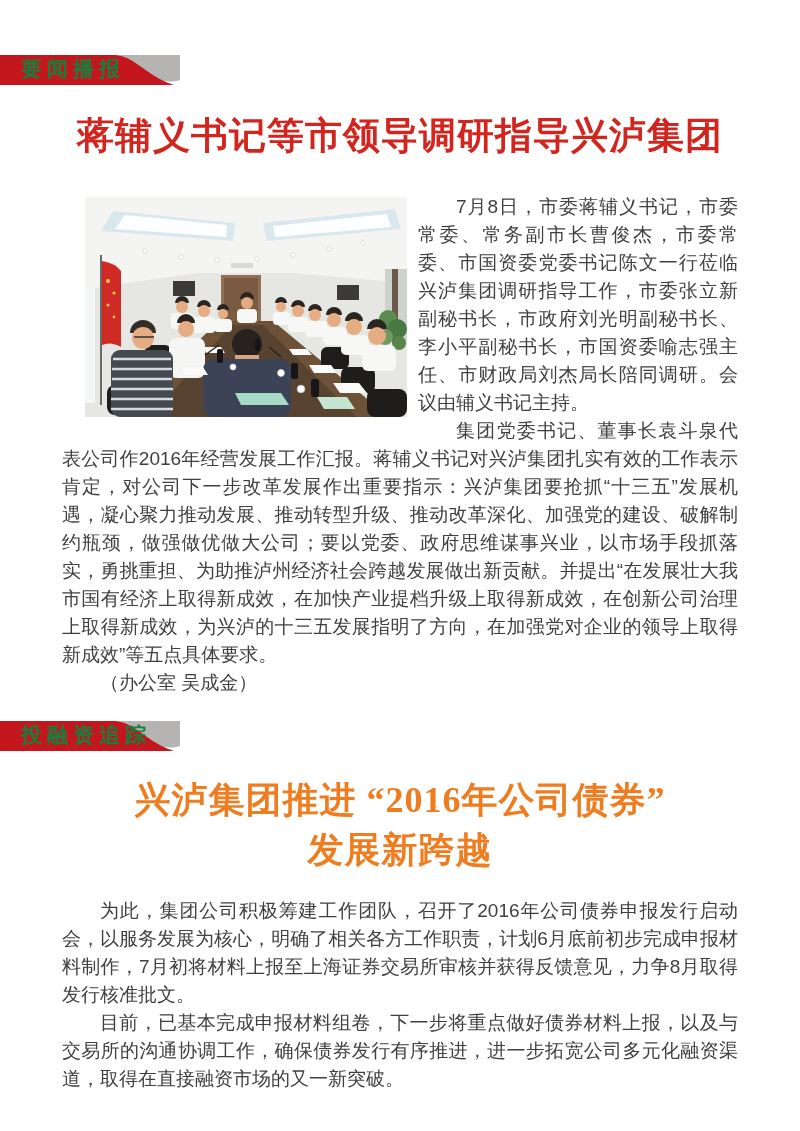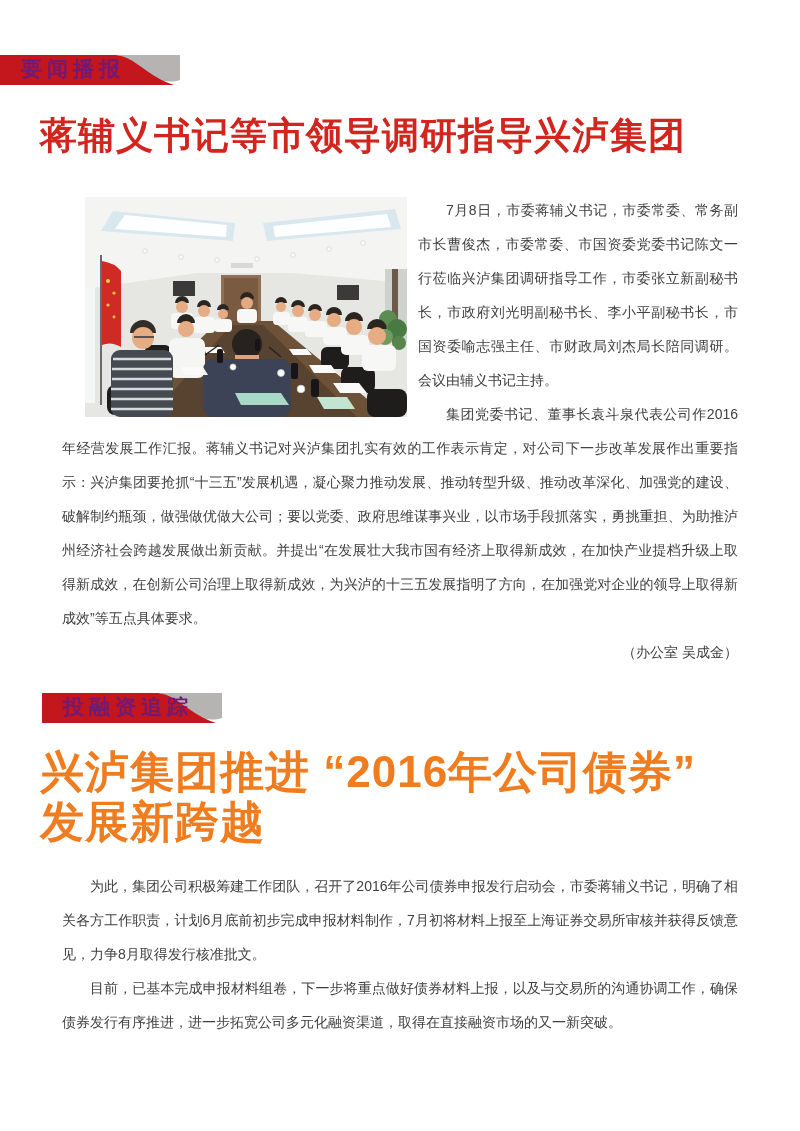--- a/index.html
+++ b/index.html
@@ -11,52 +11,52 @@
     box-sizing:border-box;
     padding-top:55px;
     font-family:"Liberation Sans","DejaVu Sans",sans-serif;
     overflow:hidden;
   }
   
   .banner{position:relative;width:186px;height:30px;}
   .banner svg{display:block;}
   .banner .banner-label{
     position:absolute;left:21px;top:50%;transform:translateY(-52%);
-    color:#701a75;font-size:21px;font-weight:bold;letter-spacing:5px;
+    color:#15803d;font-size:21px;font-weight:bold;letter-spacing:5px;
     white-space:nowrap;
   }
-  .banner-2{margin-top:24px;margin-left:42px;}
+  .banner-2{margin-top:24px;}
   
   .headline{
     margin:28px 40px 0;
-    text-align:left;
+    text-align:center;
     color:#d2251e;
-    font-family:Liberation Sans, sans-serif;
+    font-family:Liberation Serif, serif;
     font-weight:900;
     font-size:37px;
     letter-spacing:1px;
     line-height:46px;
   }
   .headline-orange{
     margin-top:24px;
     color:#ef7d20;
-    font-size:44px;
+    font-size:36px;
     line-height:50px;
   }
   
   .article{
     margin:34px 62px 0;
-    font-size:14px;
-    line-height:34px;
+    font-size:19px;
+    line-height:28px;
     color:#404040;
     text-align:justify;
   }
   .article::after{content:"";display:block;clear:both;}
   .article p{margin:0;text-indent:2em;}
-  .byline{margin:2px 0 0;text-indent:0;text-align:right;color:#404040;}
+  .byline{margin:2px 0 0;text-indent:0;color:#404040;}
   
   .photo-wrap{
     float:left;
     width:322px;height:220px;
     margin:4px 11px 8px 23px;
     background:#e6e7e3;
   }
   .photo-wrap svg{display:block;}
 </style>
 </head>
@@ -232,18 +232,18 @@
     </svg>
     <span class="banner-label">投融资追踪</span>
   </div>
 
   <h1 class="headline headline-orange">
     <div>兴泸集团推进 “2016年公司债券”</div>
     <div>发展新跨越</div>
   </h1>
 
   <div class="article" style="margin-top:22px;">
-    <p>为此，集团公司积极筹建工作团队，召开了2016年公司债券申报发行启动会，市委蒋辅义书记，明确了相关各方工作职责，计划6月底前初步完成申报材料制作，7月初将材料上报至上海证券交易所审核并获得反馈意见，力争8月取得发行核准批文。</p>
+    <p>为此，集团公司积极筹建工作团队，召开了2016年公司债券申报发行启动会，以服务发展为核心，明确了相关各方工作职责，计划6月底前初步完成申报材料制作，7月初将材料上报至上海证券交易所审核并获得反馈意见，力争8月取得发行核准批文。</p>
     <p>目前，已基本完成申报材料组卷，下一步将重点做好债券材料上报，以及与交易所的沟通协调工作，确保债券发行有序推进，进一步拓宽公司多元化融资渠道，取得在直接融资市场的又一新突破。</p>
 
   </div>
 
 </div>
 
 </body></html>

